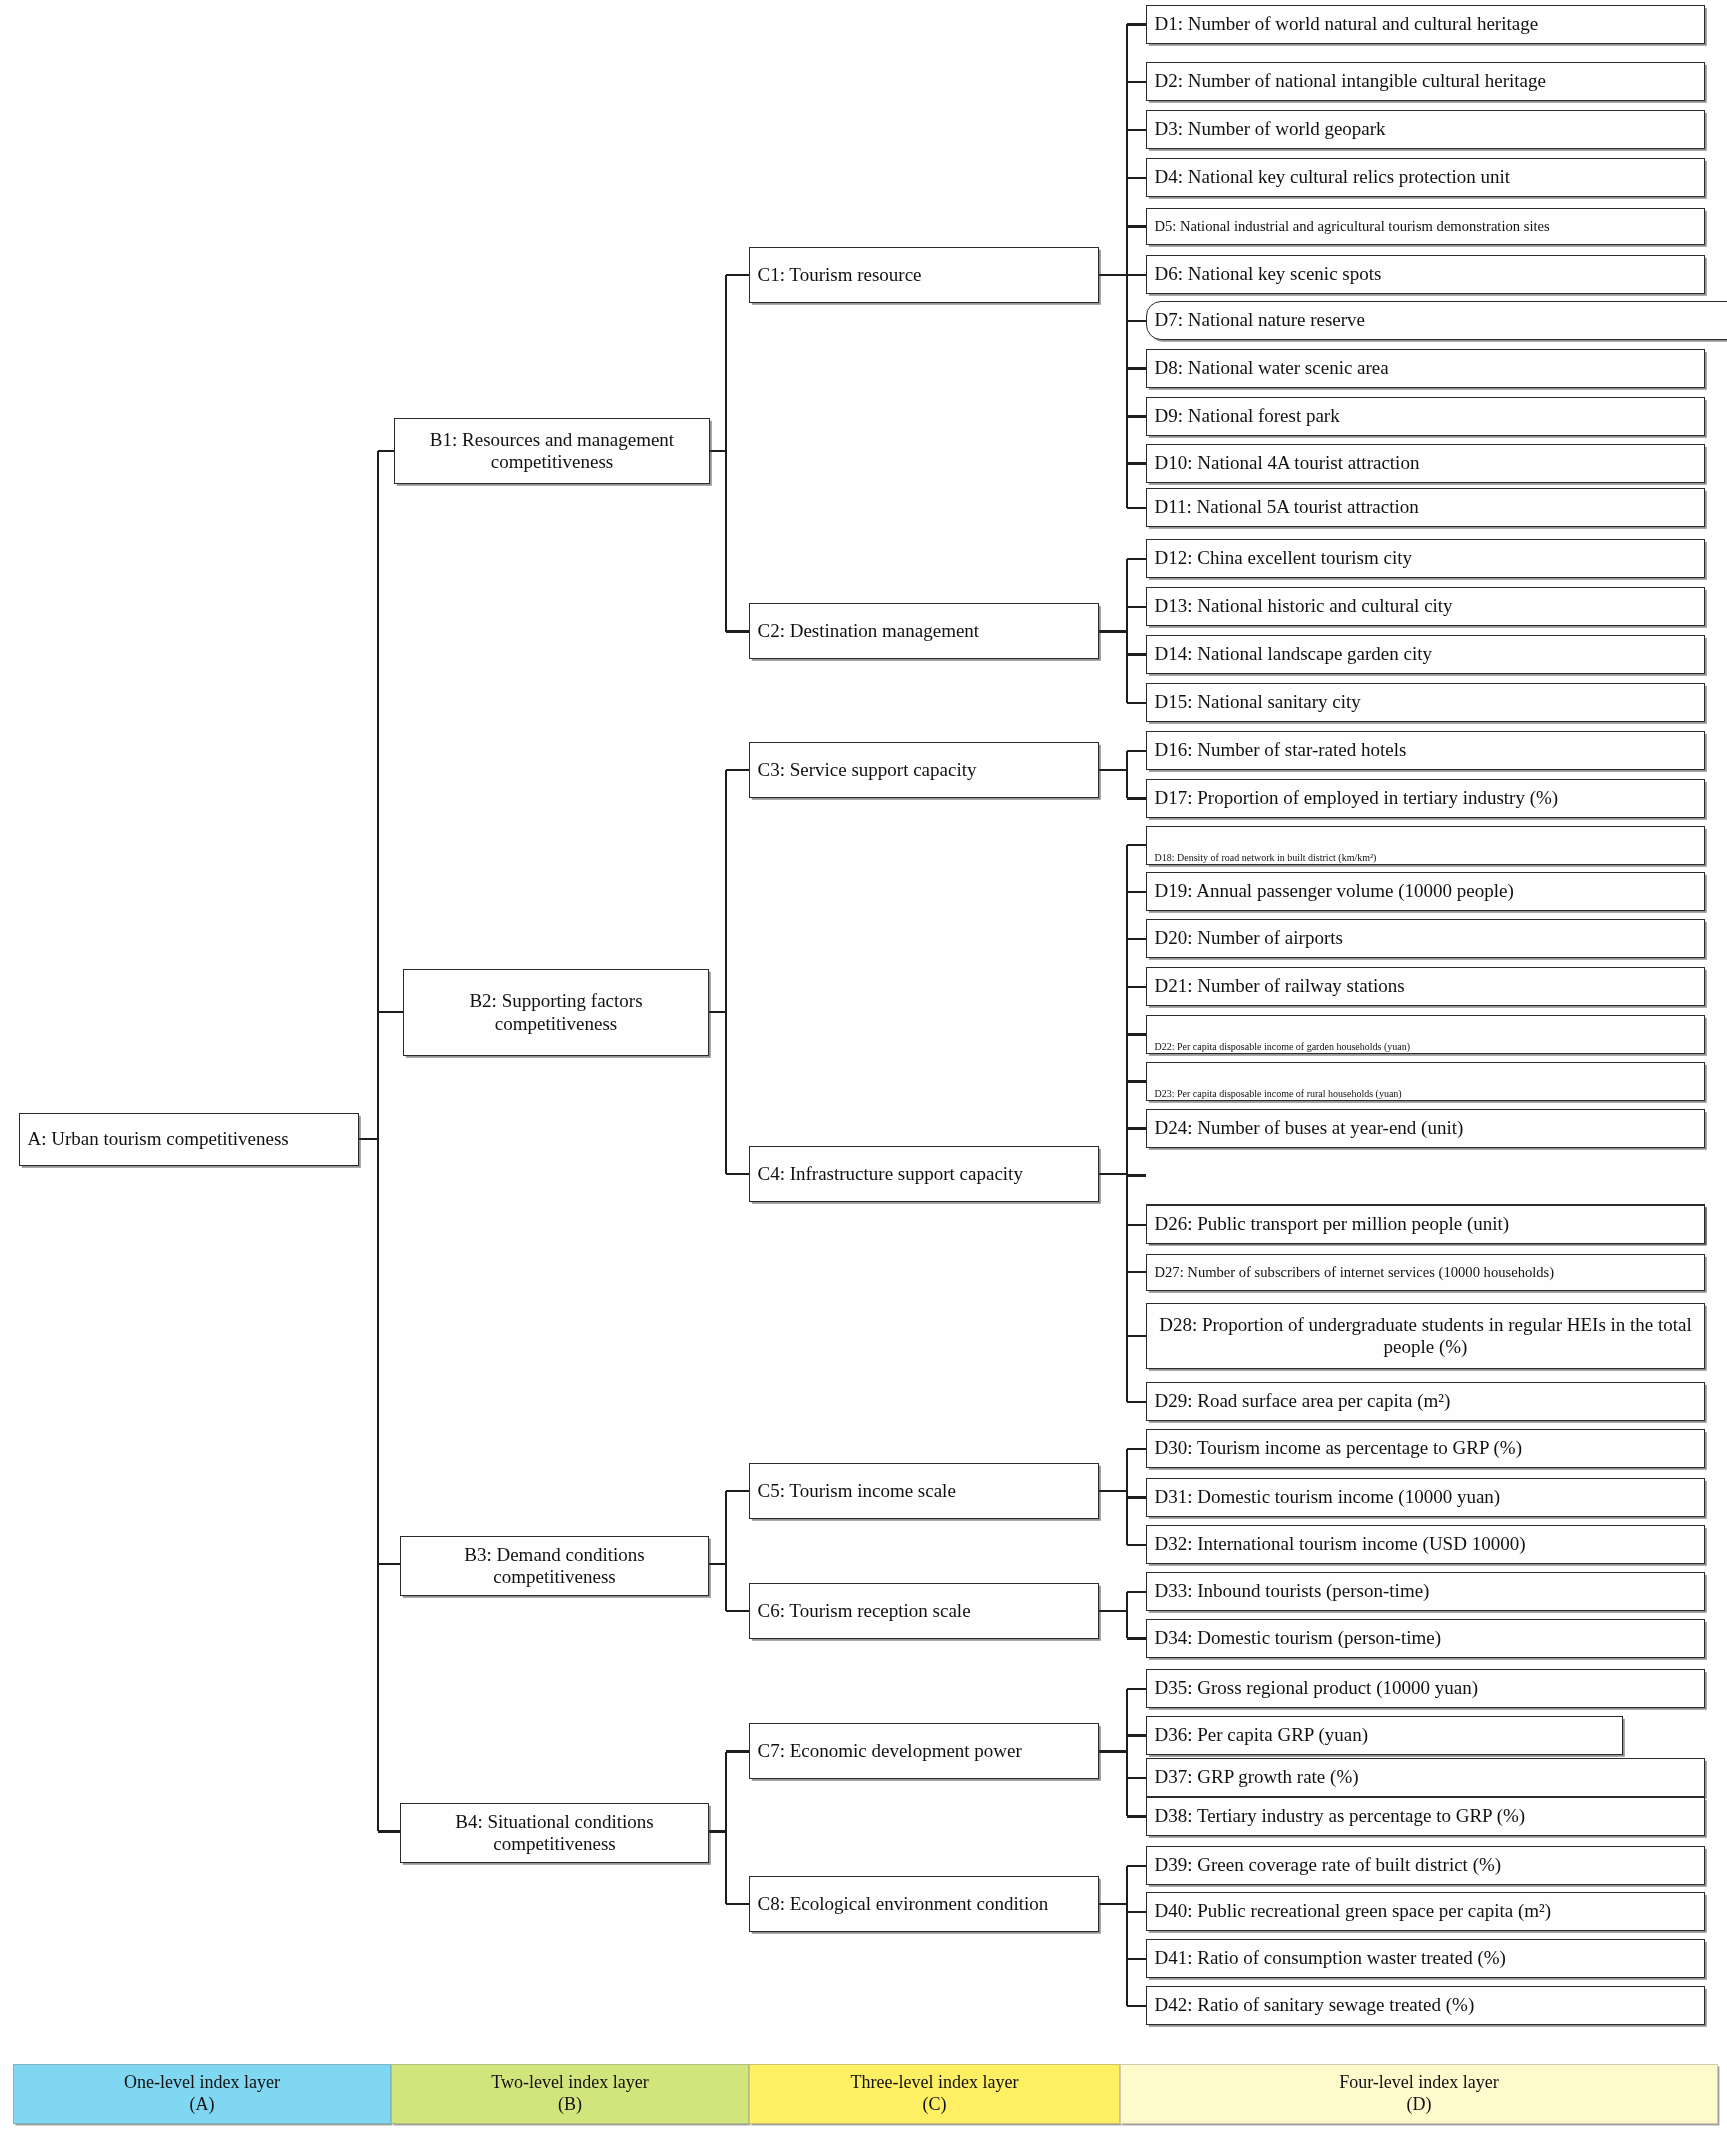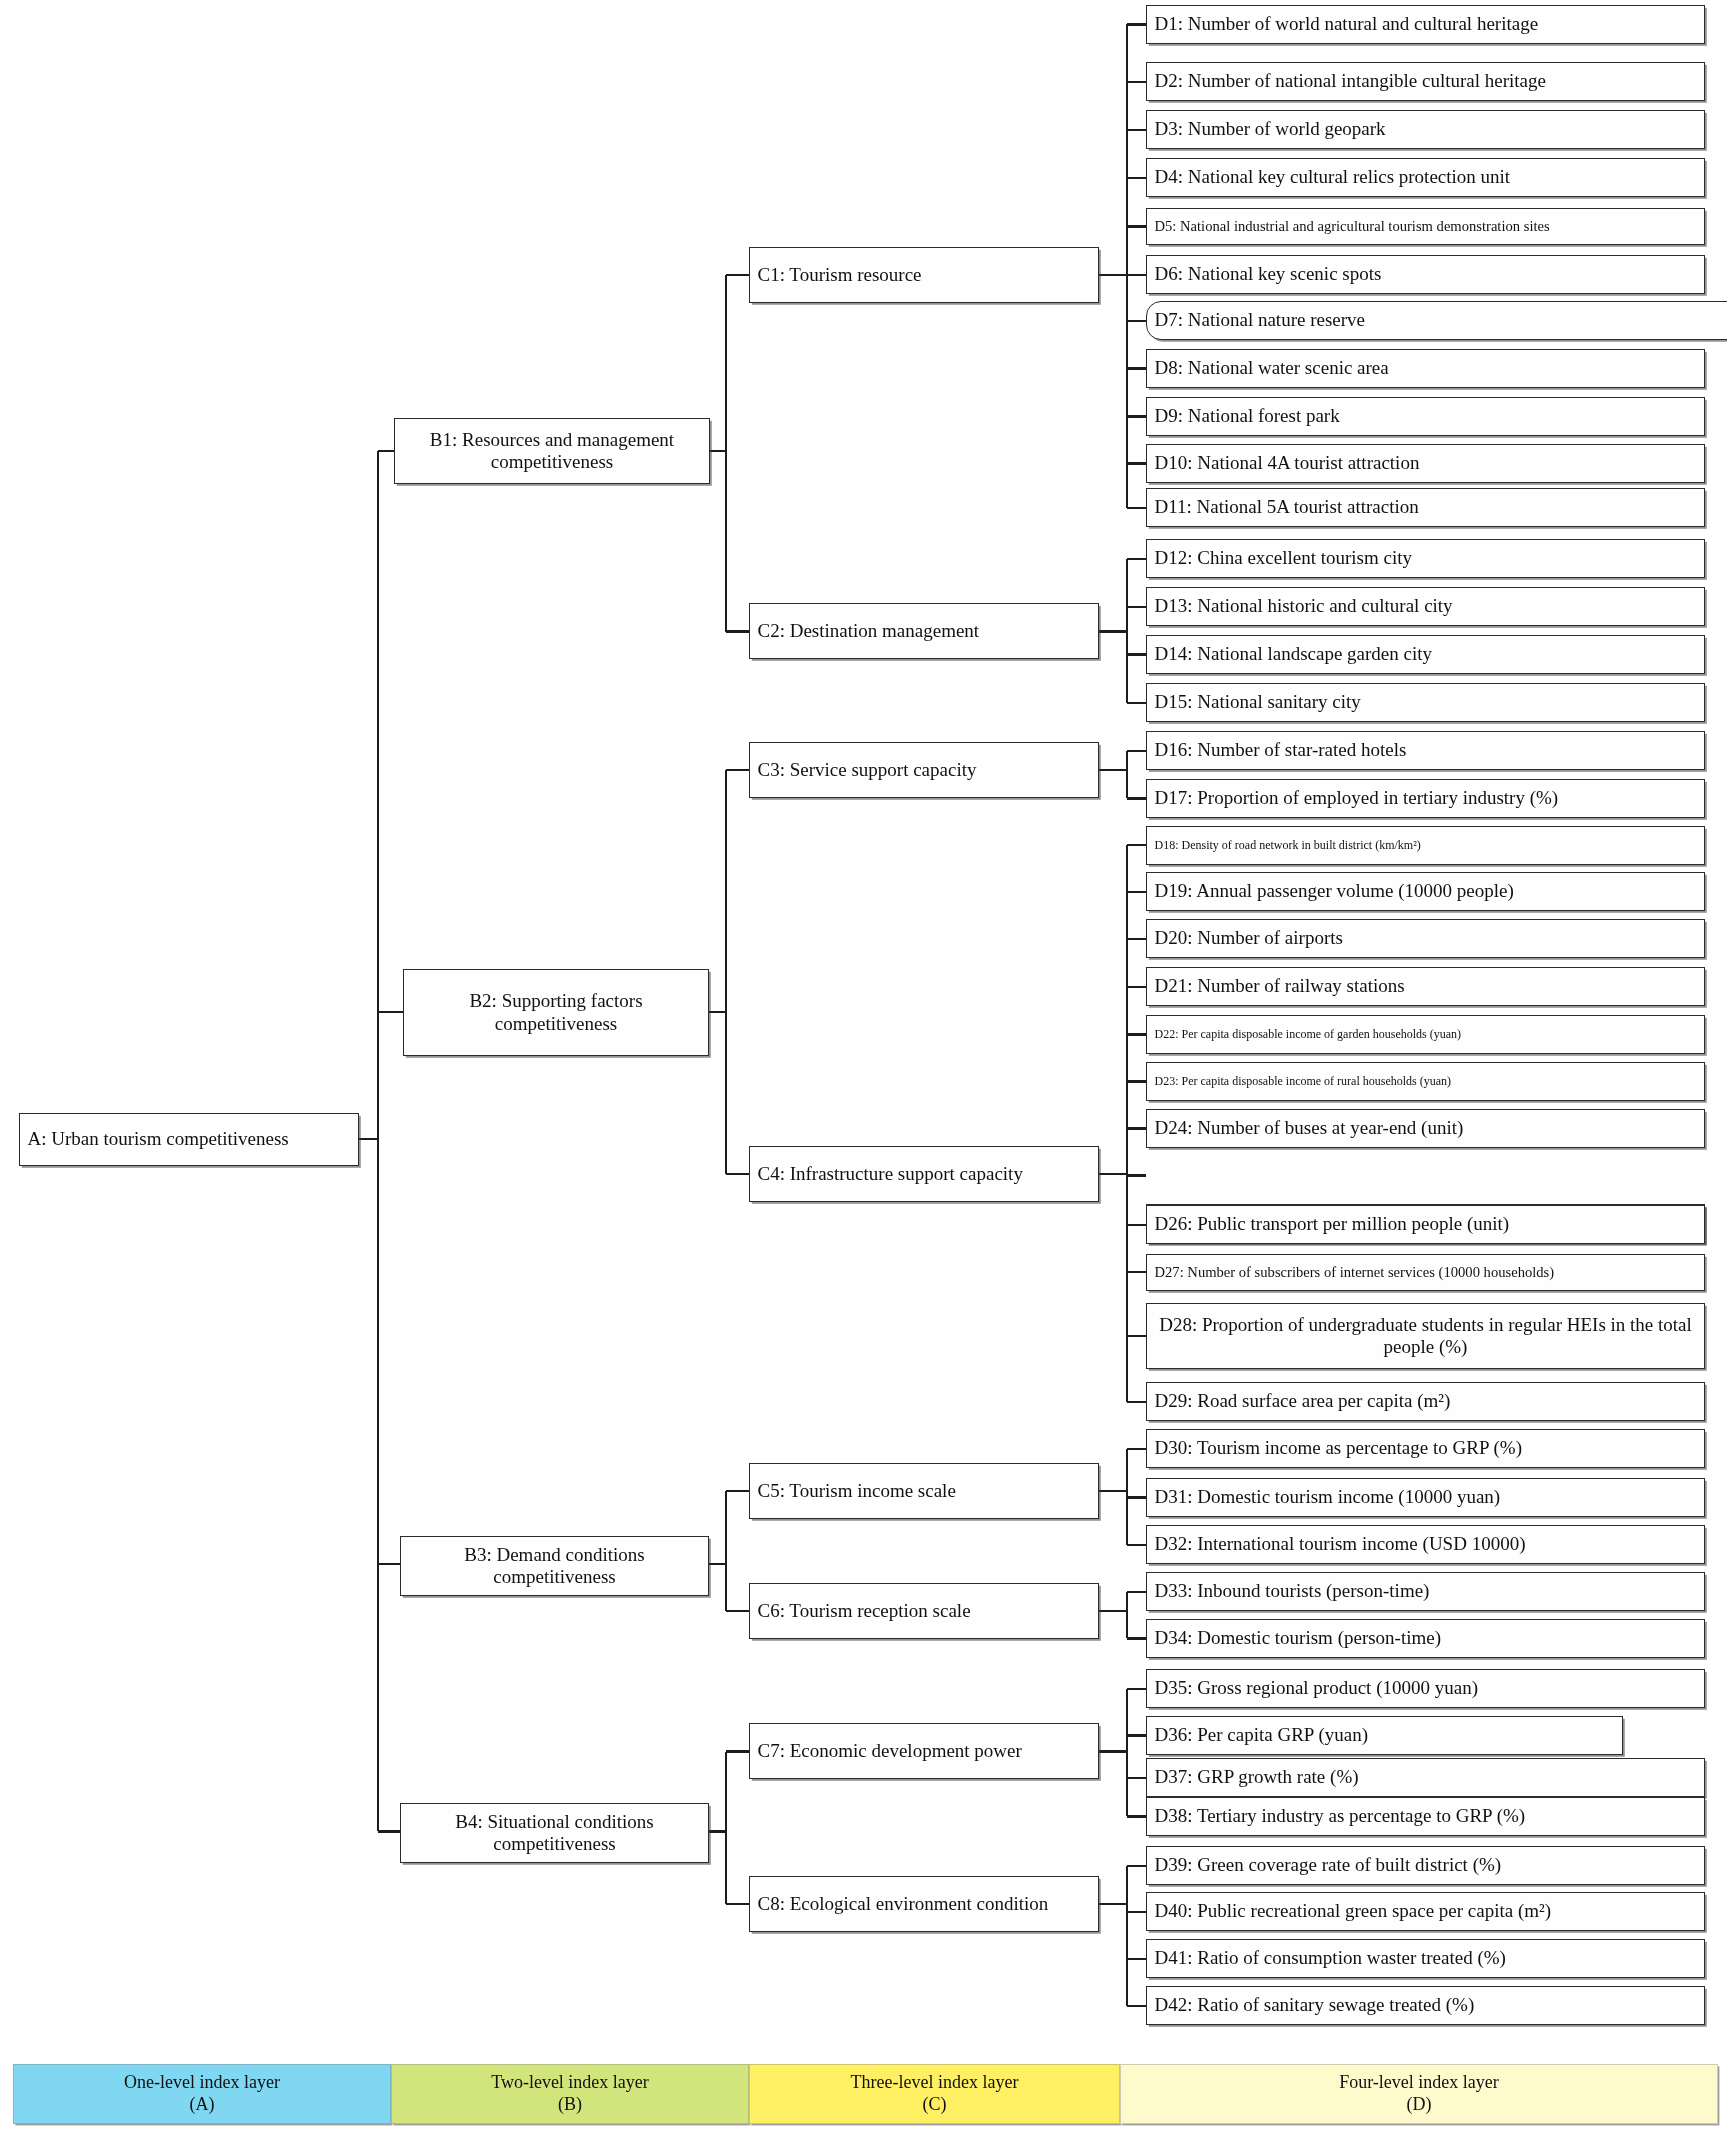--- a/index.html
+++ b/index.html
@@ -17,21 +17,21 @@
     color:#111;
     line-height:1.18;
   }
   .node.left{justify-content:flex-start;padding-left:7.5px;}
   .node.center{justify-content:center;text-align:center;padding:0 4.7px;}
   .node span{display:block;}
   .lvl-a{font-size:19px;}
   .lvl-b{font-size:19px;}
   .lvl-c{font-size:19px;}
   .lvl-d{font-size:19px;}
-  .lvl-d.small{font-size:12px;}
+  .lvl-d.small{font-size:10px;align-items:flex-end;}
   .lvl-d.tiny{font-size:14.6px;}
 
   #legend{position:absolute;left:13px;top:2064px;width:1705px;height:60px;display:flex;}
   .legend-cell{
     box-sizing:border-box;
     display:flex;flex-direction:column;align-items:center;justify-content:center;
     font-size:18px;color:#111;line-height:1.22;
     box-shadow:1.9px 1.9px 0 -0.5px rgba(60,60,60,.5);
     border:0.5px solid rgba(120,120,120,.35);
   }

